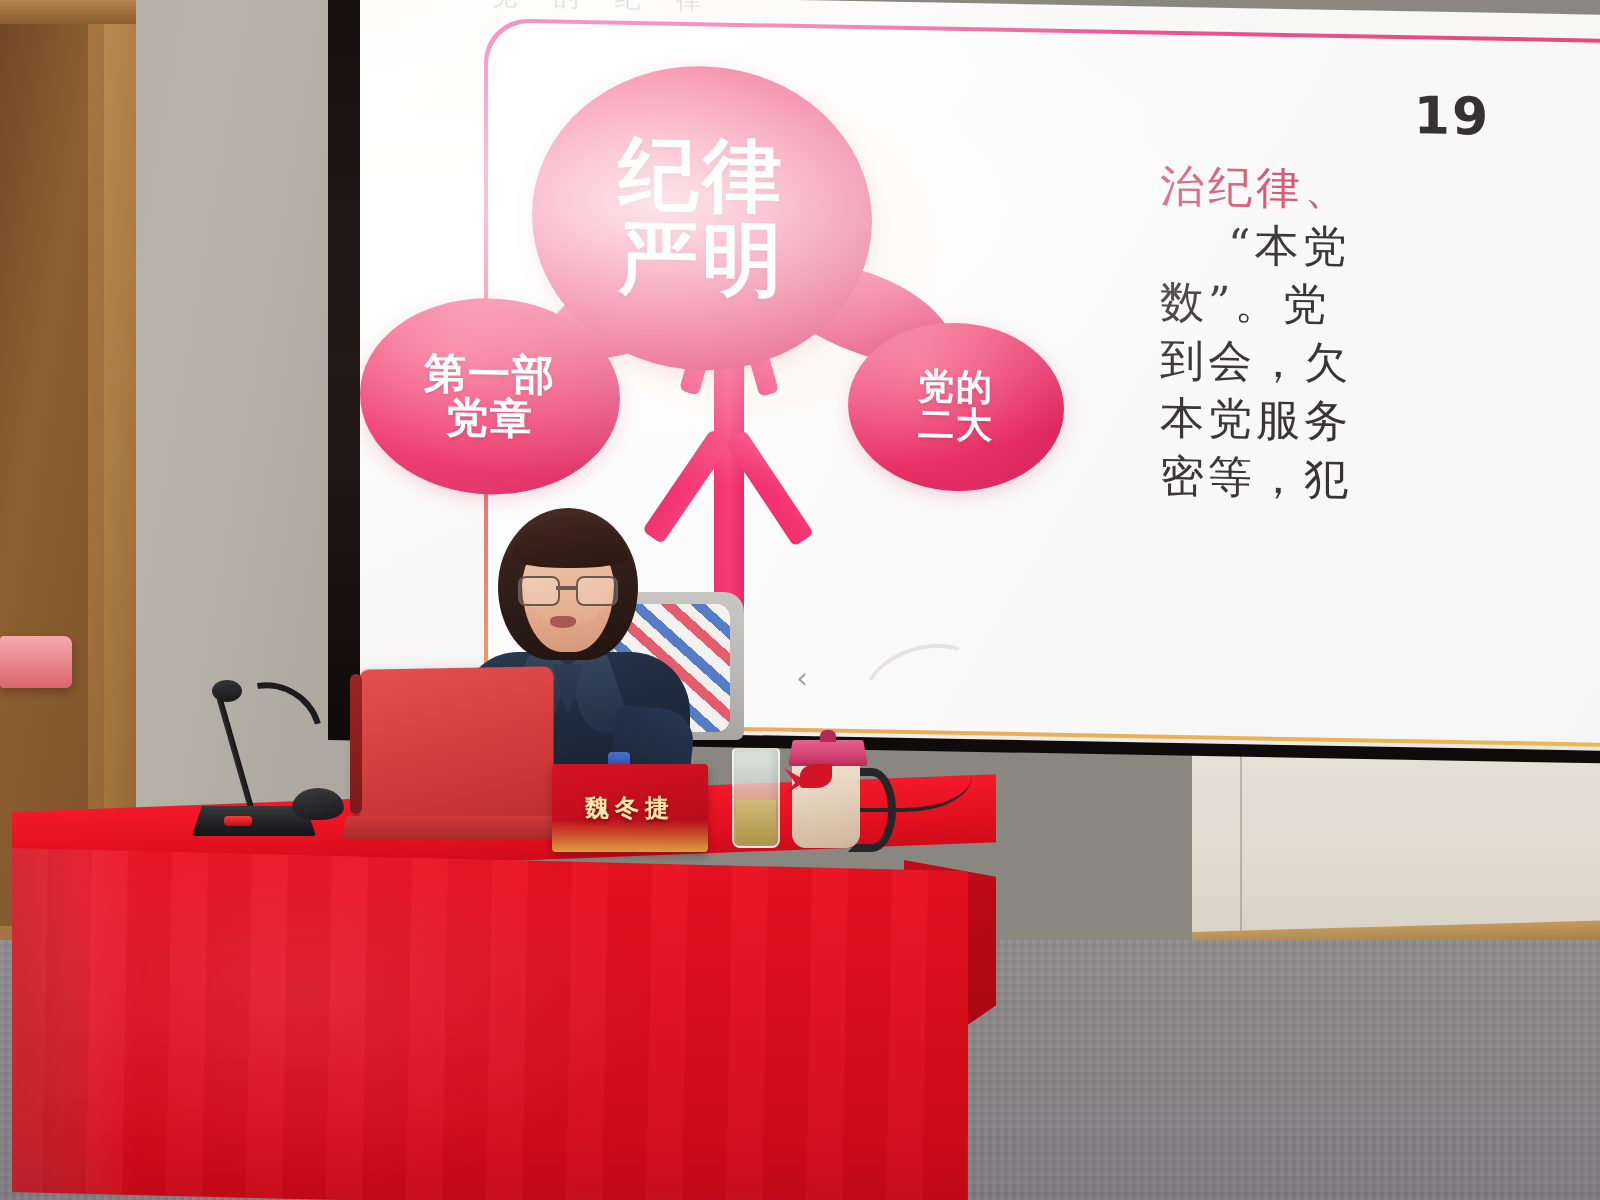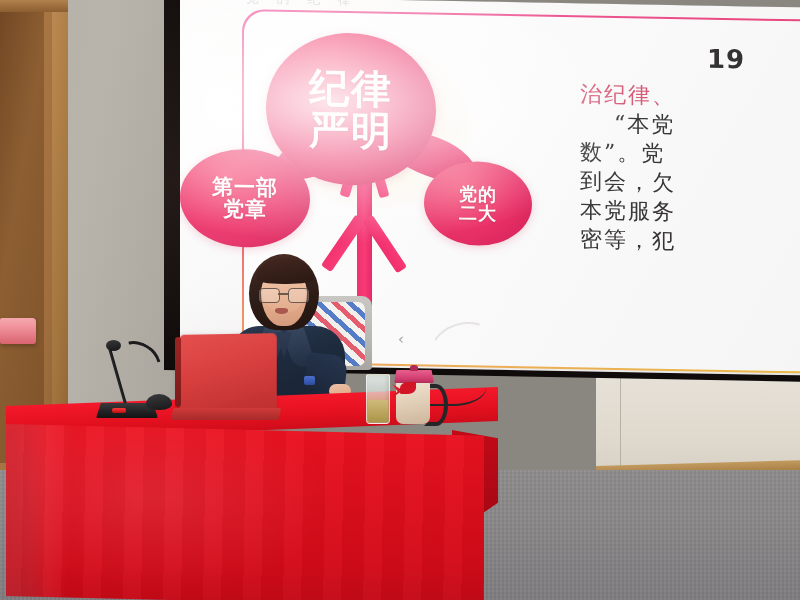--- a/index.html
+++ b/index.html
@@ -563,20 +563,24 @@
   <div class="mic">
     <div class="mic-arc"></div>
     <div class="mic-head"></div>
     <div class="mic-stem"></div>
     <div class="mic-base"></div>
     <div class="mic-led"></div>
   </div>
 
   <div class="mouse"></div>
 
+  <div class="nameplate">
+    <div class="nameplate-gold"></div>
+    <div class="nameplate-text">魏冬捷</div>
+  </div>
 
   <div class="glass">
     <div class="glass-tea"></div>
   </div>
 
   <div class="teapot">
     <div class="teapot-handle"></div>
     <div class="teapot-body"></div>
     <div class="teapot-lid"></div>
     <div class="teapot-knob"></div>

